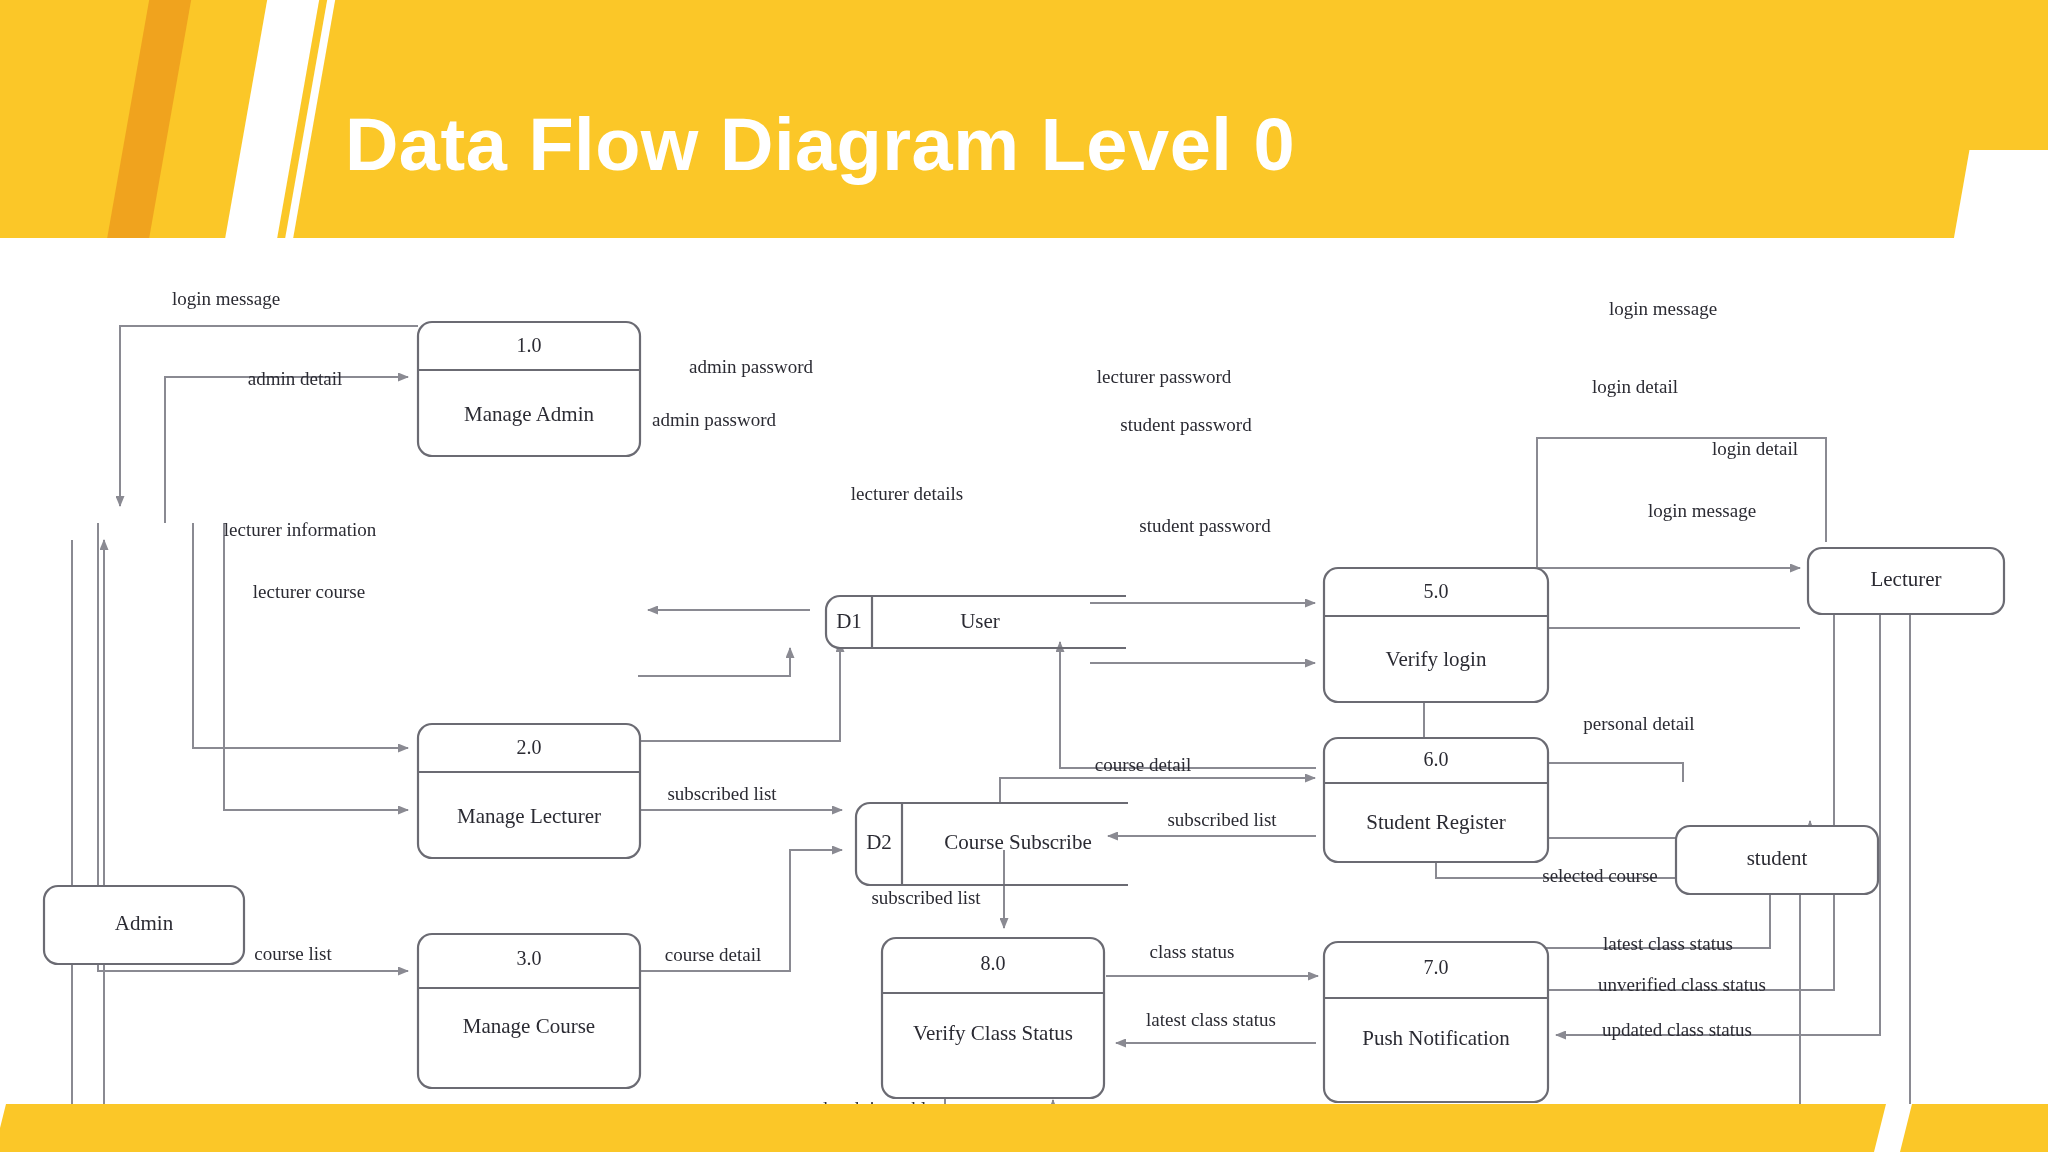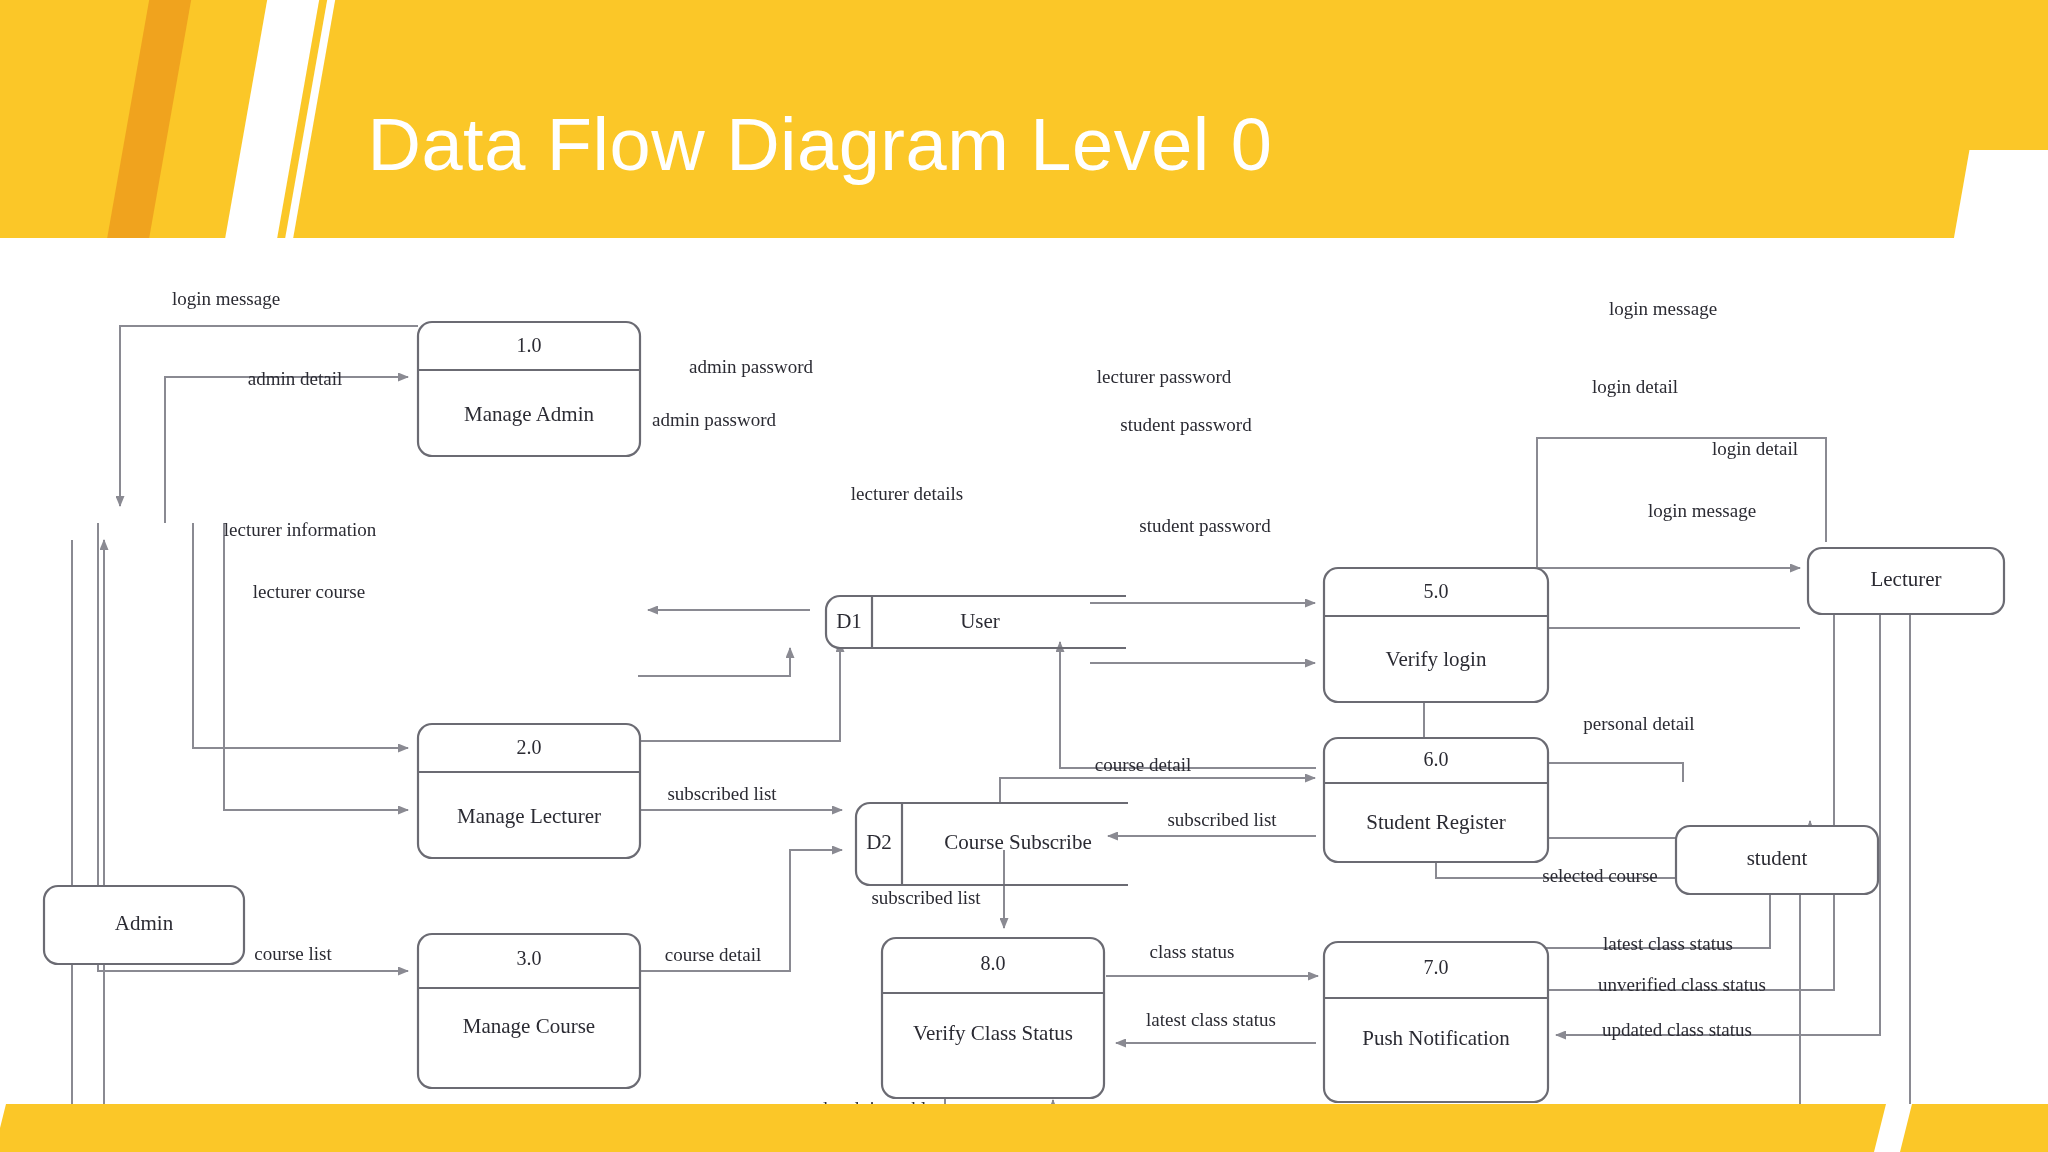--- a/index.html
+++ b/index.html
@@ -56,21 +56,21 @@
   }
   #page-title {
     position: absolute;
     left: 0;
     top: 108px;
     width: 1640px;
     text-align: center;
     color: #ffffff;
     font-family: "Liberation Sans", "DejaVu Sans", sans-serif;
     font-size: 74px;
-    font-weight: 400;
+    font-weight: 700;
     letter-spacing: 0.5px;
     line-height: 1;
   }
   
   #footer-band {
     position: absolute;
     left: 0;
     bottom: 0;
     width: 2048px;
     height: 48px;

